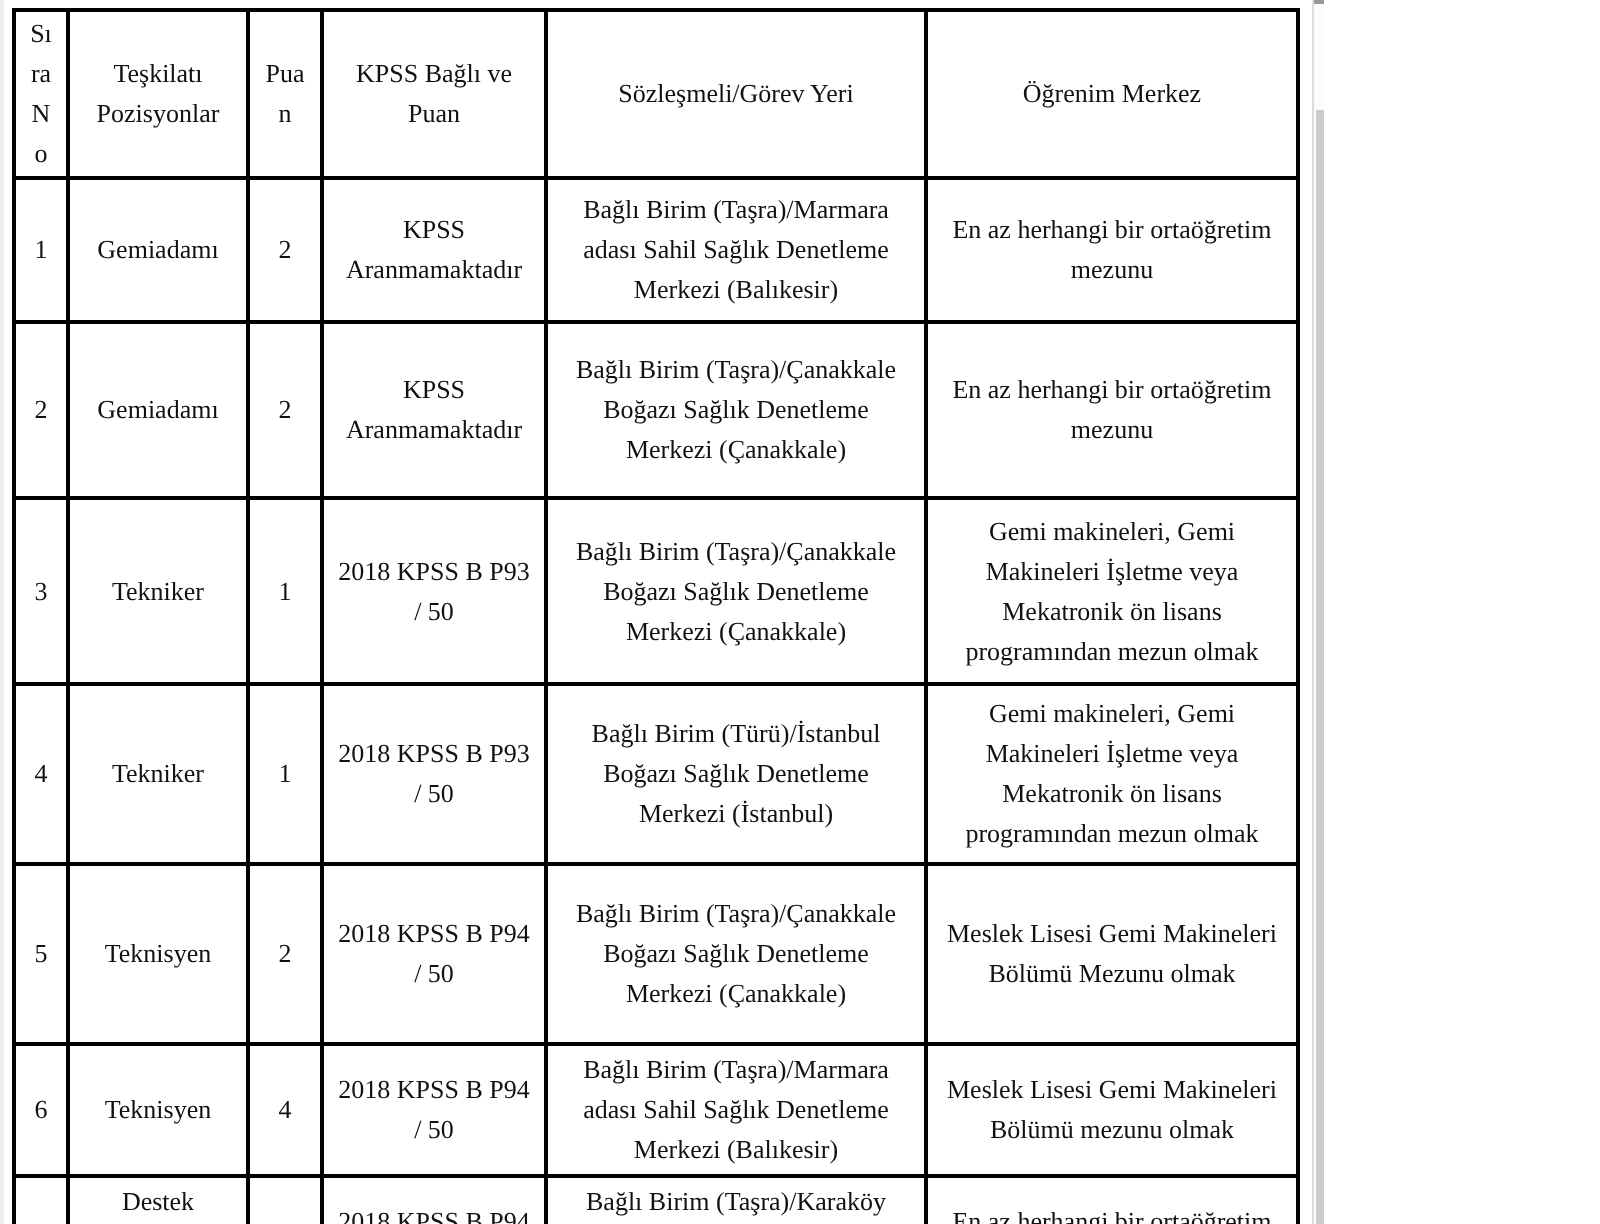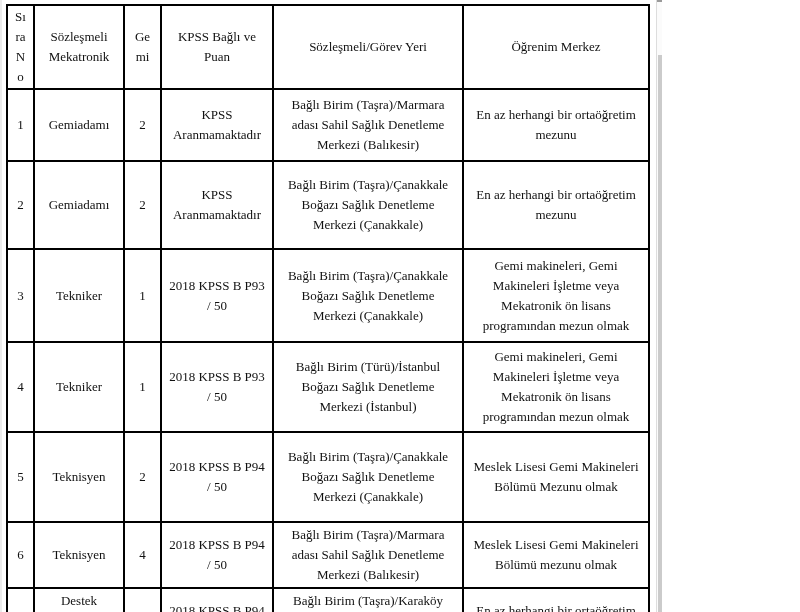--- a/index.html
+++ b/index.html
@@ -86,22 +86,22 @@
       <col style="width:27px">
       <col style="width:90px">
       <col style="width:37px">
       <col style="width:112px">
       <col style="width:190px">
       <col style="width:186px">
     </colgroup>
     <tbody>
         <tr class="hdr">
       <th>Sıra No</th>
-      <th>Sözleşmeli Mekatronik</th>
-      <th>Gemi</th>
+      <th>Teşkilatı Pozisyonlar</th>
+      <th>Puan</th>
       <th>KPSS Bağlı ve Puan</th>
       <th>Sözleşmeli/Görev Yeri</th>
       <th>Öğrenim Merkez</th>
     </tr>
     <tr class="r0">
       <td>1</td>
       <td>Gemiadamı</td>
       <td>2</td>
       <td>KPSS Aranmamaktadır</td>
       <td class="loc">Bağlı Birim (Taşra)/Marmara adası Sahil Sağlık Denetleme Merkezi (Balıkesir)</td>

